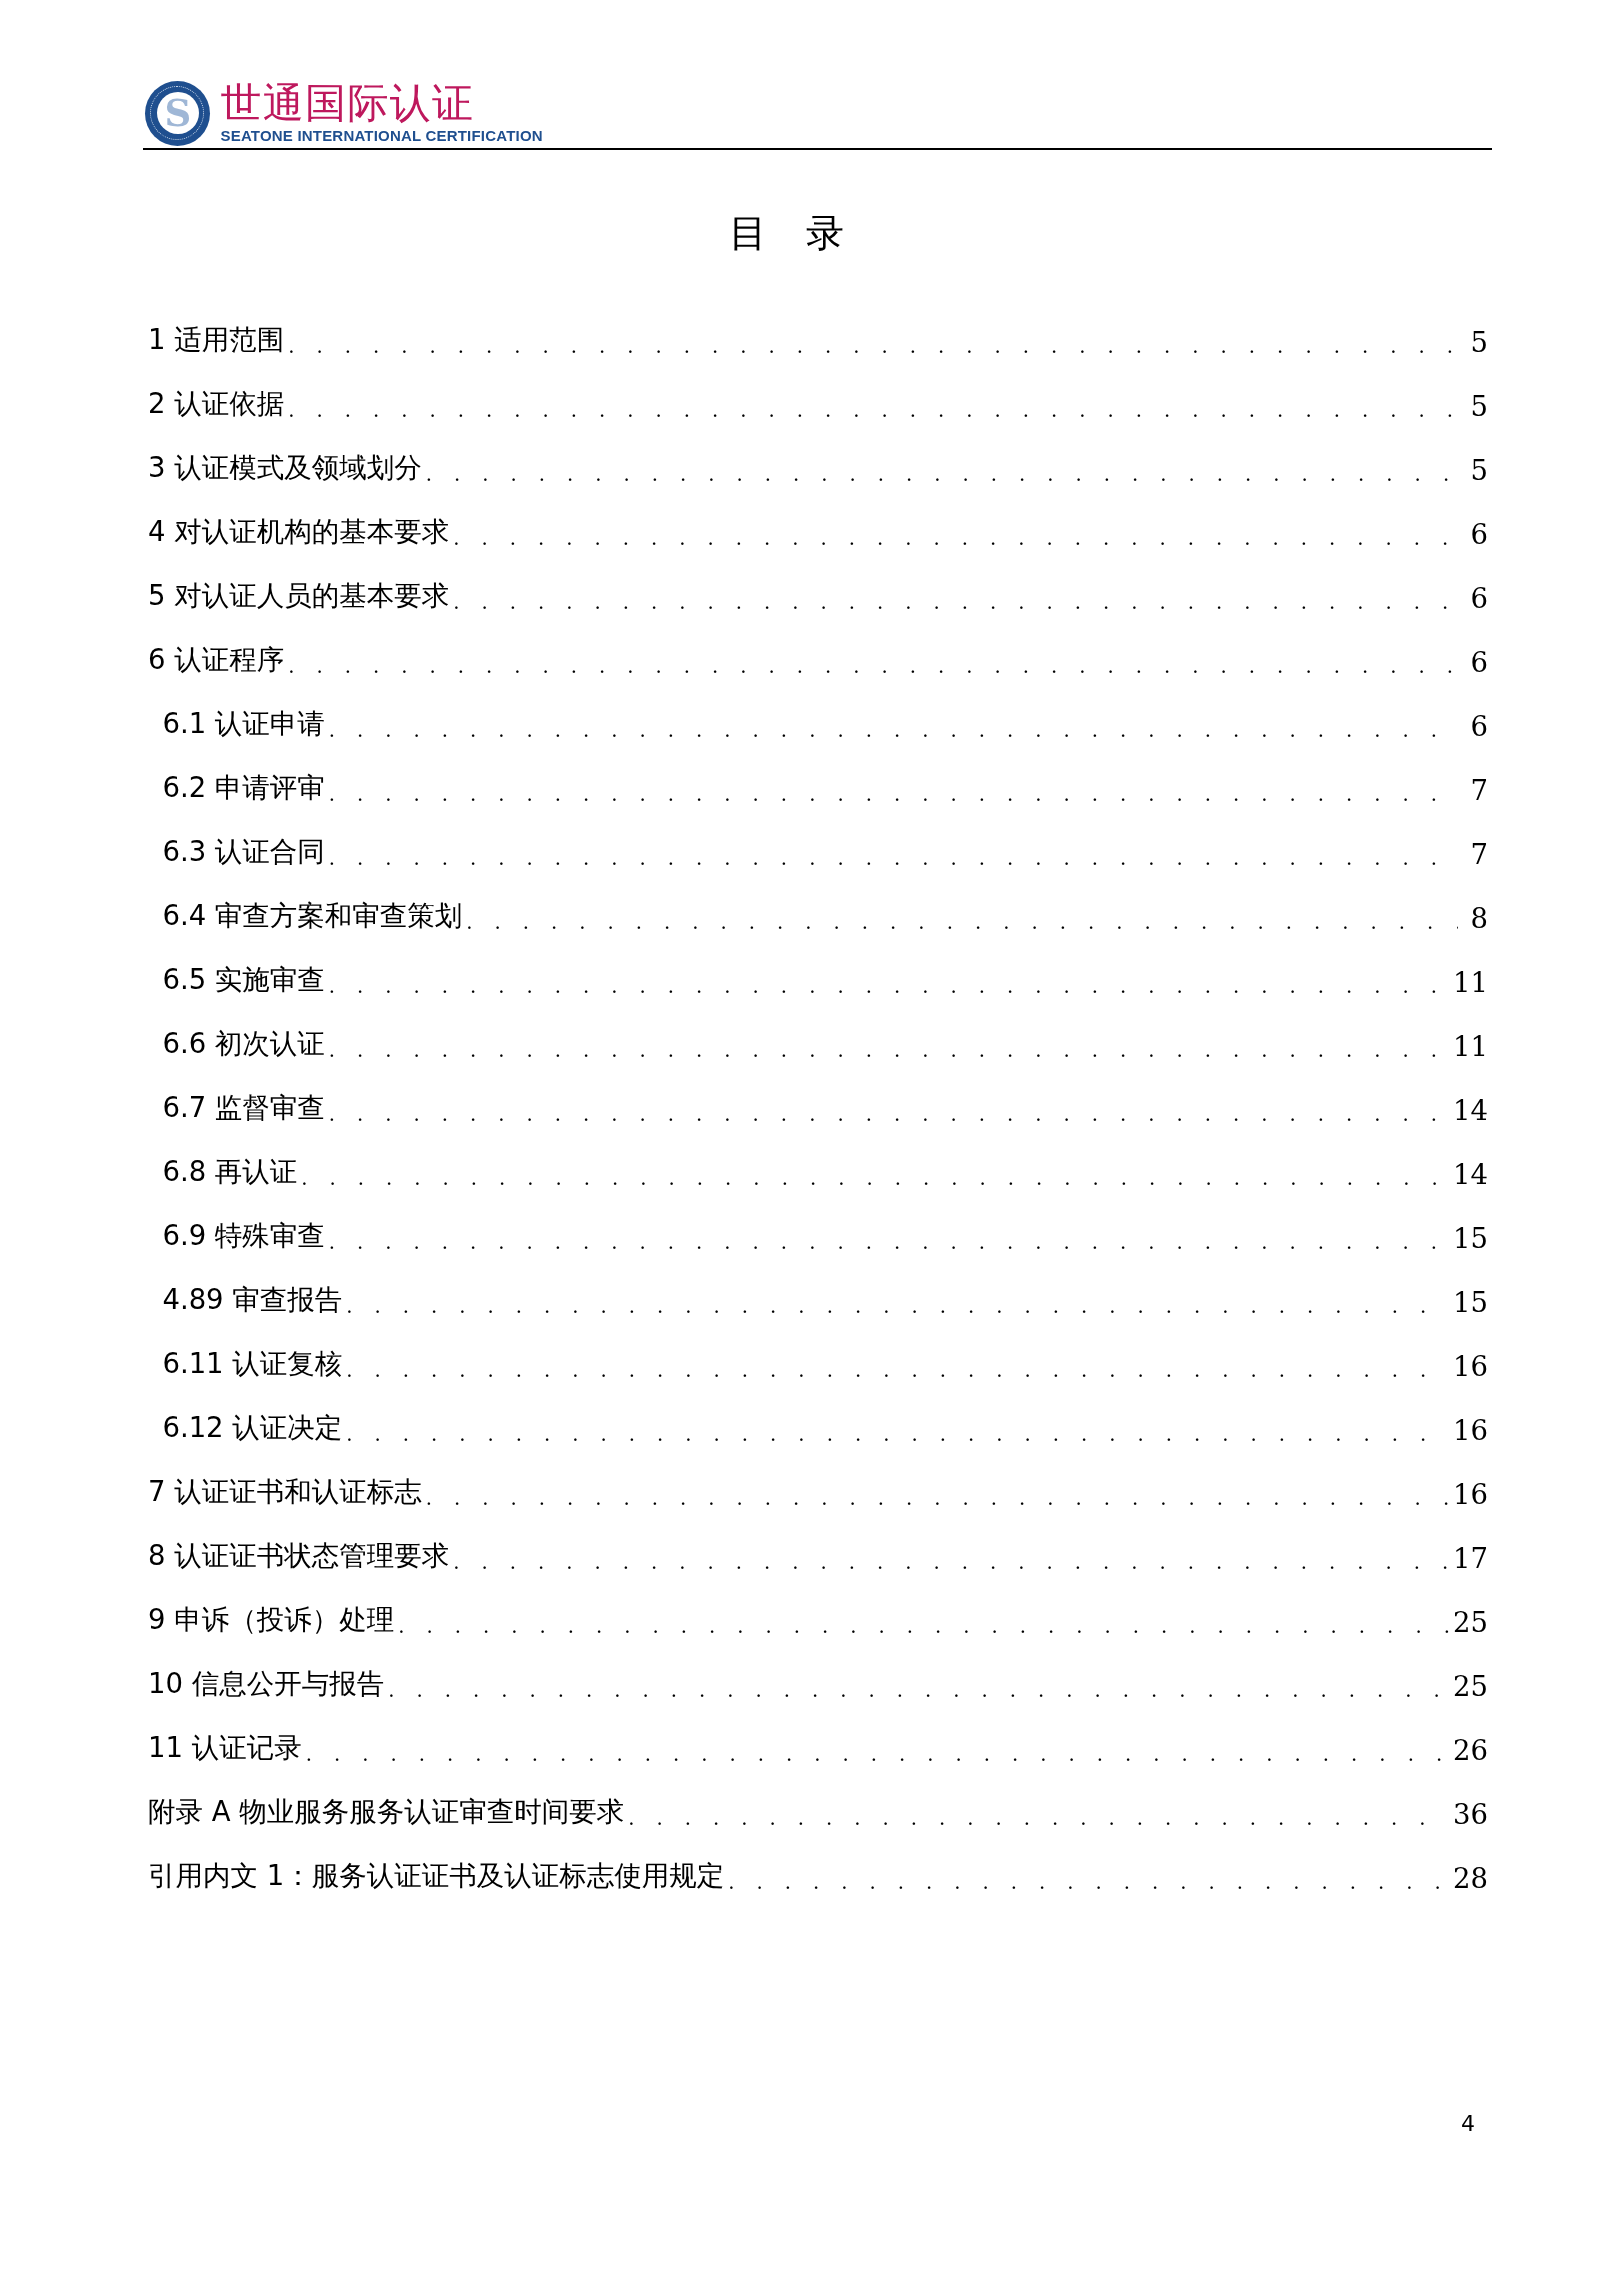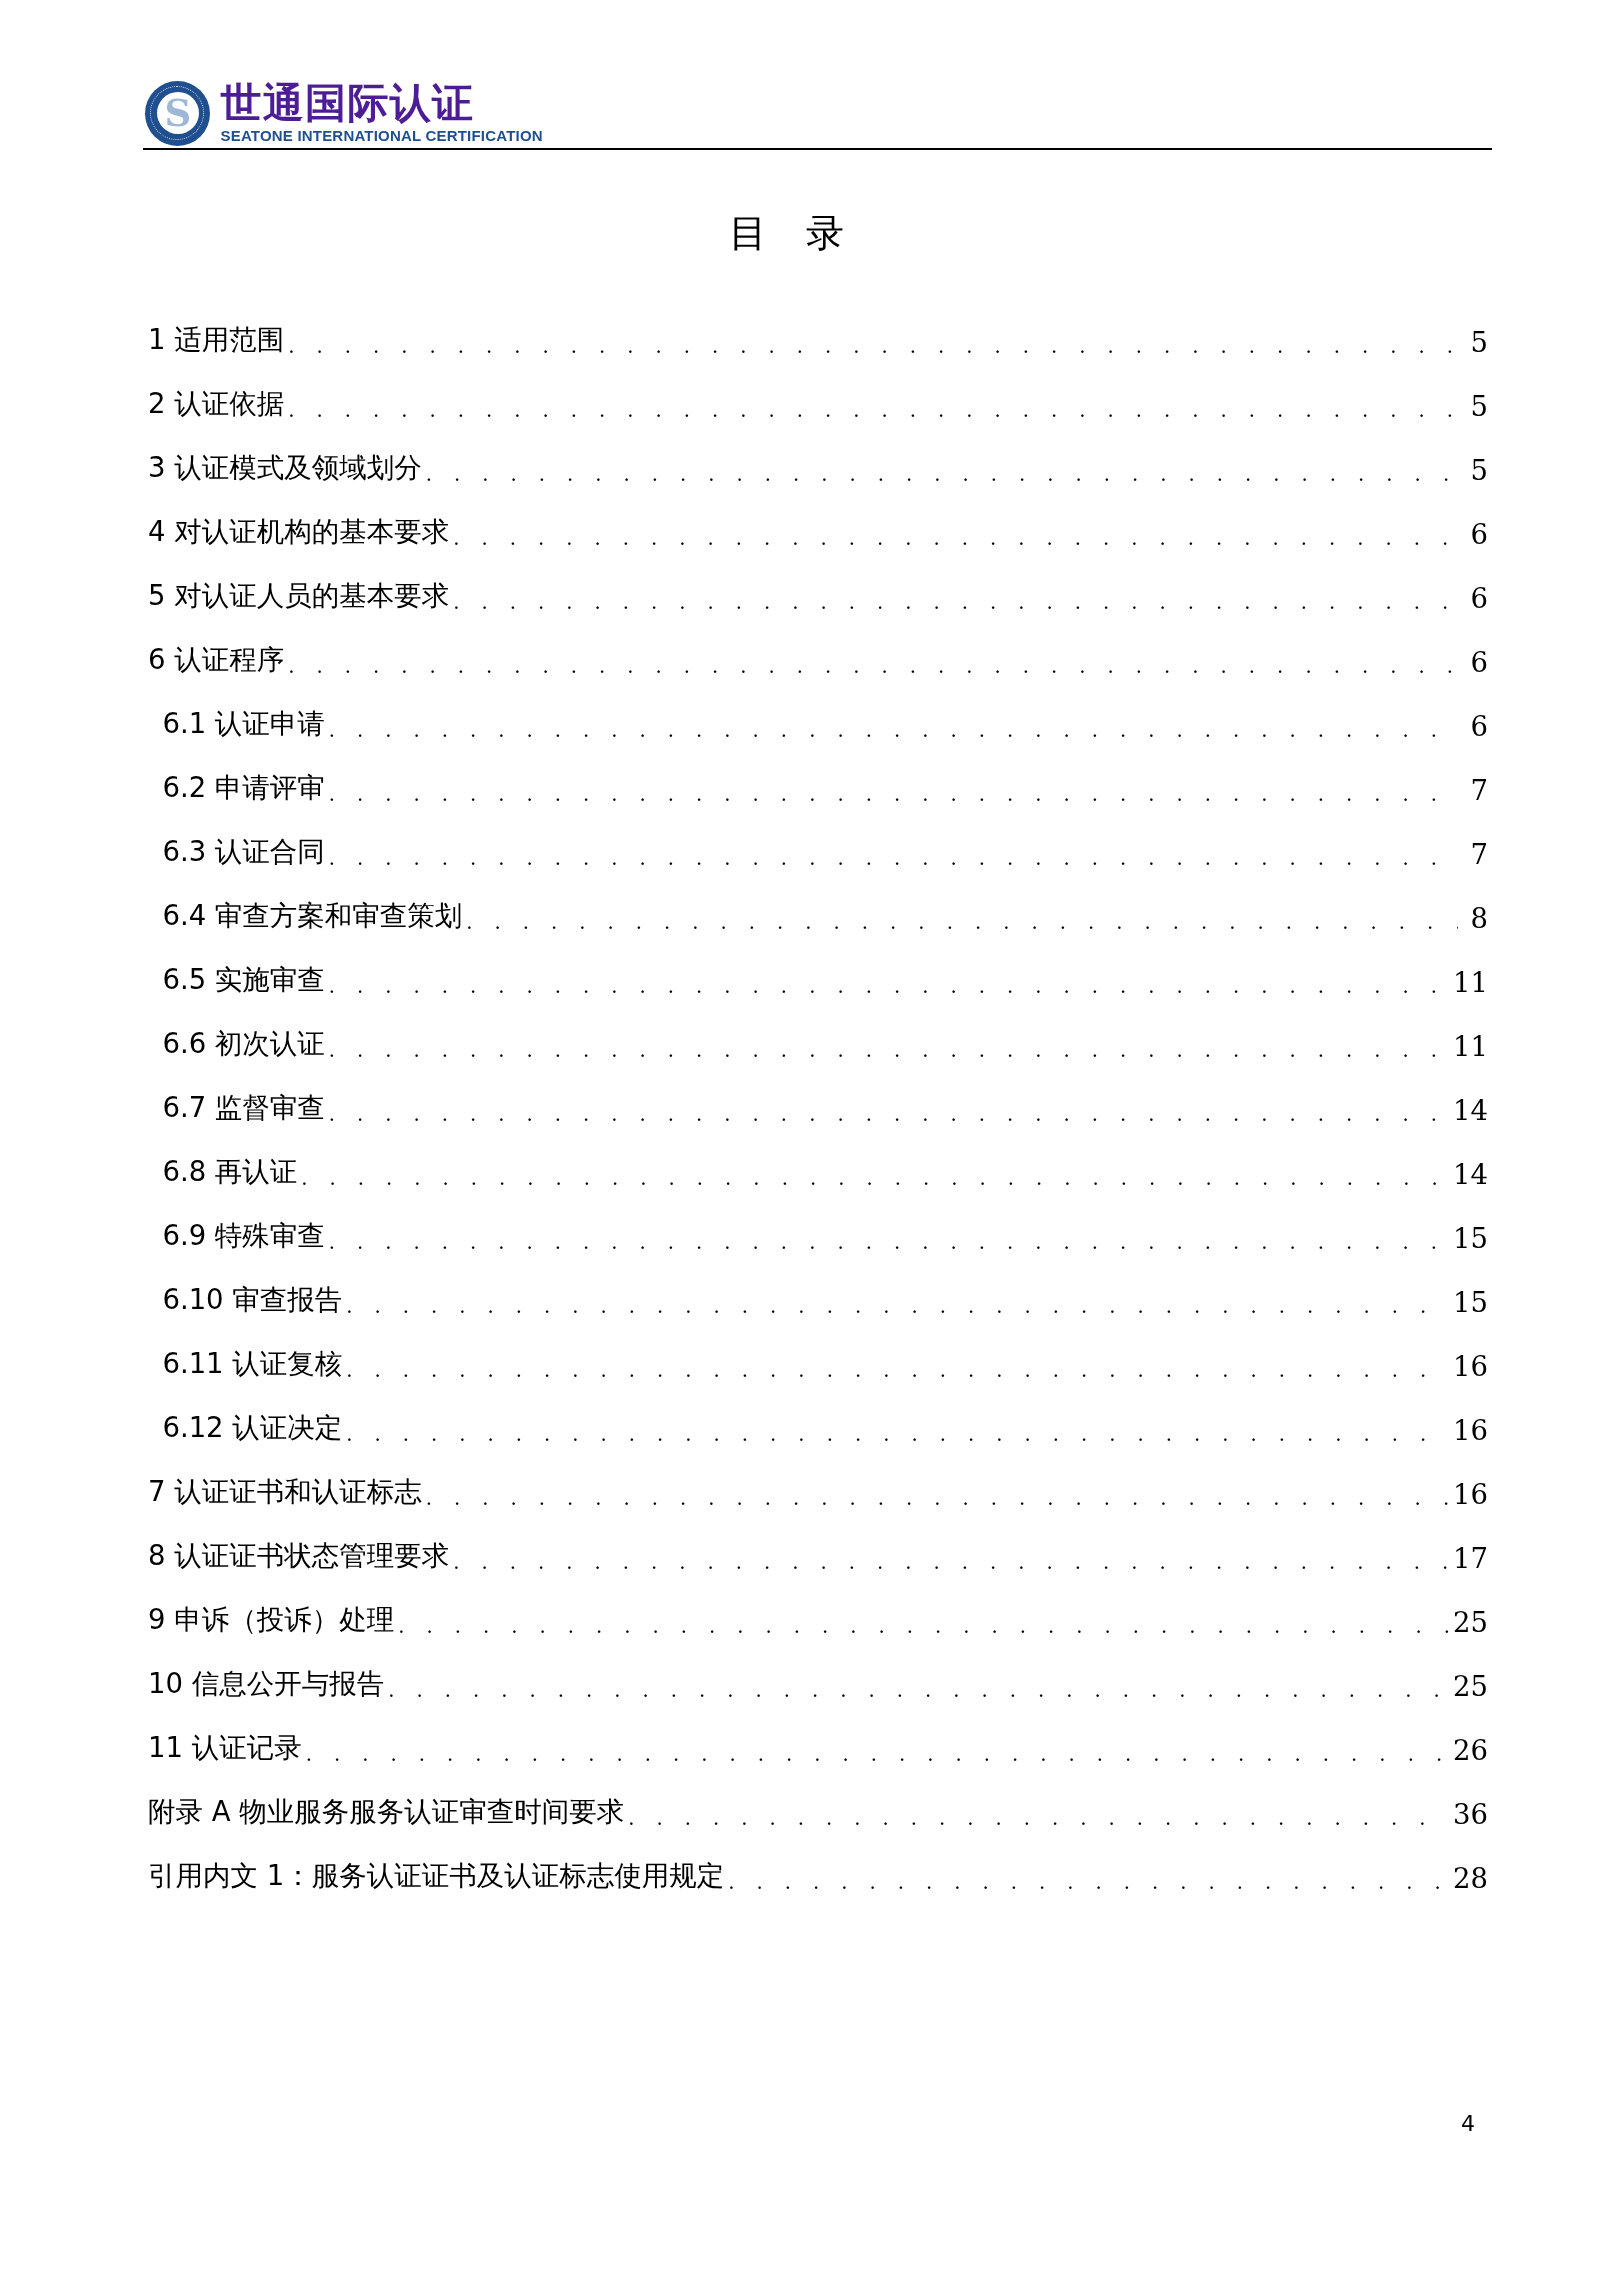--- a/index.html
+++ b/index.html
@@ -4,21 +4,21 @@
 <style>
   html, body { margin: 0; padding: 0; background: #ffffff; }
   body { width: 1623px; height: 2295px; position: relative; overflow: hidden;
          font-family: "DejaVu Serif", "Liberation Serif", serif; color: #000; }
   .header { position: absolute; left: 145px; top: 77px; height: 72px; width: 694px; display: flex; align-items: center; }
   .logo-seal { width: 65px; height: 65px; border-radius: 50%; background: #1f4f8f; position: relative; flex: none; }
   .logo-seal .ring { position: absolute; left: 5.2px; top: 5.2px; width: 52px; height: 52px; border-radius: 50%; border: 1.3px dotted #d9e3f0; }
   .logo-seal .inner { position: absolute; left: 11.8px; top: 11.8px; width: 42px; height: 42px; border-radius: 50%; background: #ffffff; display: flex; align-items: center; justify-content: center;
       font-family: "DejaVu Serif", serif; font-size: 37px; font-weight: bold; color: #9fb7d6; }
   .logo-text { margin-left: 10.5px; display: flex; flex-direction: column; }
-  .logo-cn { font-family: "DejaVu Sans", sans-serif; font-weight: bold; font-size: 41px; color: #4c1d95; letter-spacing: 1.3px; line-height: 43px; }
+  .logo-cn { font-family: "DejaVu Sans", sans-serif; font-weight: normal; font-size: 41px; color: #be185d; letter-spacing: 1.3px; line-height: 43px; }
   .logo-en { font-family: "Liberation Sans", sans-serif; font-weight: bold; font-size: 15px; color: #1f4f8f; letter-spacing: 0.2px; margin-top: 1.3px; }
   .rule { position: absolute; left: 143px; top: 148px; width: 1349px; height: 2px; background: #000; }
   .title { position: absolute; left: 0; width: 1573px; top: 208px; text-align: center; font-size: 38px; letter-spacing: 39px; padding-left: 39px; box-sizing: border-box; }
   .toc { position: absolute; left: 148px; top: 294px; width: 1340px; }
   .toc-row { display: flex; align-items: flex-end; height: 64px; font-size: 28px; white-space: nowrap; }
   .toc-row.sub { padding-left: 14.4px; }
   .toc-label { flex: none; font-family: "DejaVu Sans", sans-serif; font-size: 27.5px; padding-right: 3.9px; }
   .leader { flex: 1 1 auto; overflow: hidden; letter-spacing: 7.9px; font-size: 19.6px; color: #000; }
   .leader::before { content: ". . . . . . . . . . . . . . . . . . . . . . . . . . . . . . . . . . . . . . . . . . . . . . . . . . . . . . . . . . . . . . . . . . . . . . . . . . . . . . . . . . . . . . . . . . . . . . . ."; }
   .page-num { flex: none; font-family: "DejaVu Serif", serif; font-size: 27.5px; padding-left: 3.9px; min-width: 26px; text-align: right; }
@@ -111,21 +111,21 @@
       <span class="toc-label">6.8 再认证</span>
       <span class="leader"></span>
       <span class="page-num">14</span>
     </div>
   <div class="toc-row sub">
       <span class="toc-label">6.9 特殊审查</span>
       <span class="leader"></span>
       <span class="page-num">15</span>
     </div>
   <div class="toc-row sub">
-      <span class="toc-label">6.10 审查报告</span>
+      <span class="toc-label">4.89 审查报告</span>
       <span class="leader"></span>
       <span class="page-num">15</span>
     </div>
   <div class="toc-row sub">
       <span class="toc-label">6.11 认证复核</span>
       <span class="leader"></span>
       <span class="page-num">16</span>
     </div>
   <div class="toc-row sub">
       <span class="toc-label">6.12 认证决定</span>

